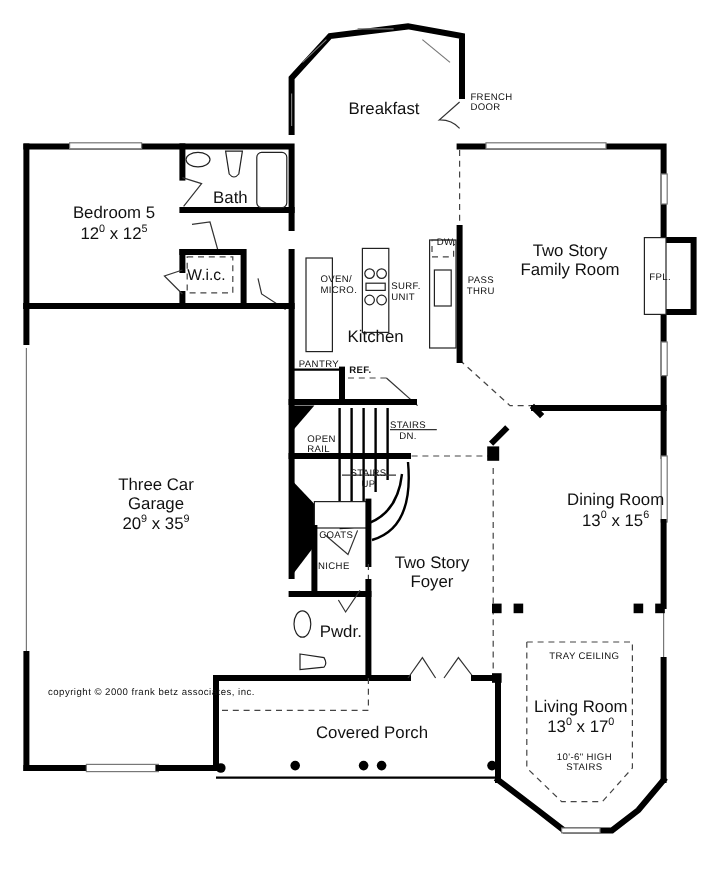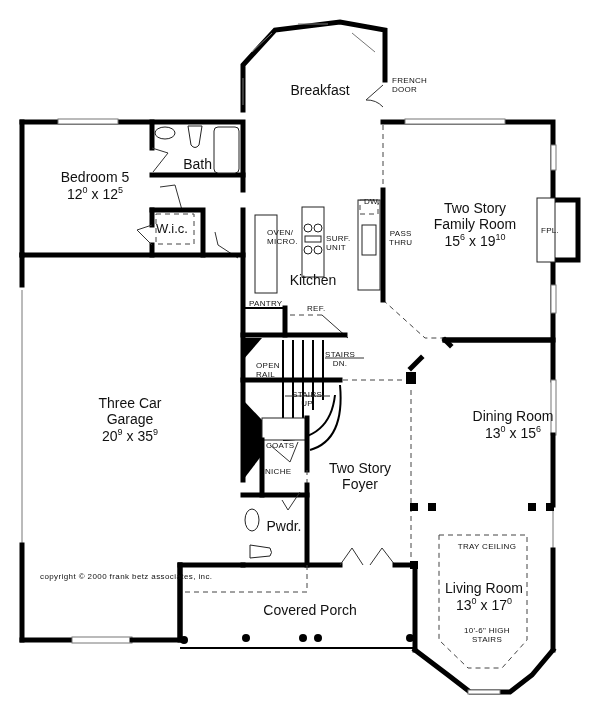--- a/index.html
+++ b/index.html
@@ -167,44 +167,43 @@
 <div class="lbl small" style="left:392px;top:76px;text-align:left;">
   <div>FRENCH</div>
   <div>DOOR</div>
 </div>
 
 <div class="lbl" style="left:50px;top:169px;width:90px;">
   <div class="room">Bedroom 5</div>
   <div class="dim"><span>12</span><sup>0</sup><span> </span><span>x</span><span> </span><span>12</span><sup>5</sup></div>
 </div>
 
-<div class="lbl room" style="left:172px;top:156px;width:40px;text-align:right;">Bath</div>
+<div class="lbl room" style="left:172px;top:156px;width:40px;">Bath</div>
 <div class="lbl room" style="left:152px;top:222px;width:40px;font-size:13px;">W.i.c.</div>
 
 <div class="lbl small" style="left:267px;top:228px;text-align:left;">
   <div>OVEN/</div>
   <div>MICRO.</div>
 </div>
 <div class="lbl small" style="left:326px;top:234px;text-align:left;">
   <div>SURF.</div>
   <div>UNIT</div>
 </div>
 <div class="lbl small" style="left:336px;top:197px;padding-left:28px;">DW.</div>
 <div class="lbl small" style="left:389px;top:229px;text-align:center;">
   <div>PASS</div>
   <div>THRU</div>
 </div>
 <div class="lbl room" style="left:283px;top:272px;width:60px;">Kitchen</div>
 <div class="lbl small" style="left:249px;top:299px;">PANTRY</div>
-<div class="lbl small" style="left:307px;top:304px;">REF.</div>
+<div class="lbl small" style="left:291px;top:304px;font-weight:bold;">REF.</div>
 
 <div class="lbl" style="left:420px;top:200px;width:110px;">
   <div class="room">Two Story</div>
   <div class="room">Family Room</div>
-  <div class="dim"><span>15</span><sup>6</sup><span> </span><span>x</span><span> </span><span>19</span><sup>10</sup></div>
 </div>
 <div class="lbl small" style="left:541px;top:226px;">FPL.</div>
 
 <div class="lbl small" style="left:325px;top:350px;text-align:center;">
   <div>STAIRS</div>
   <div>DN.</div>
 </div>
 <div class="lbl small" style="left:256px;top:361px;text-align:left;">
   <div>OPEN</div>
   <div>RAIL</div>

